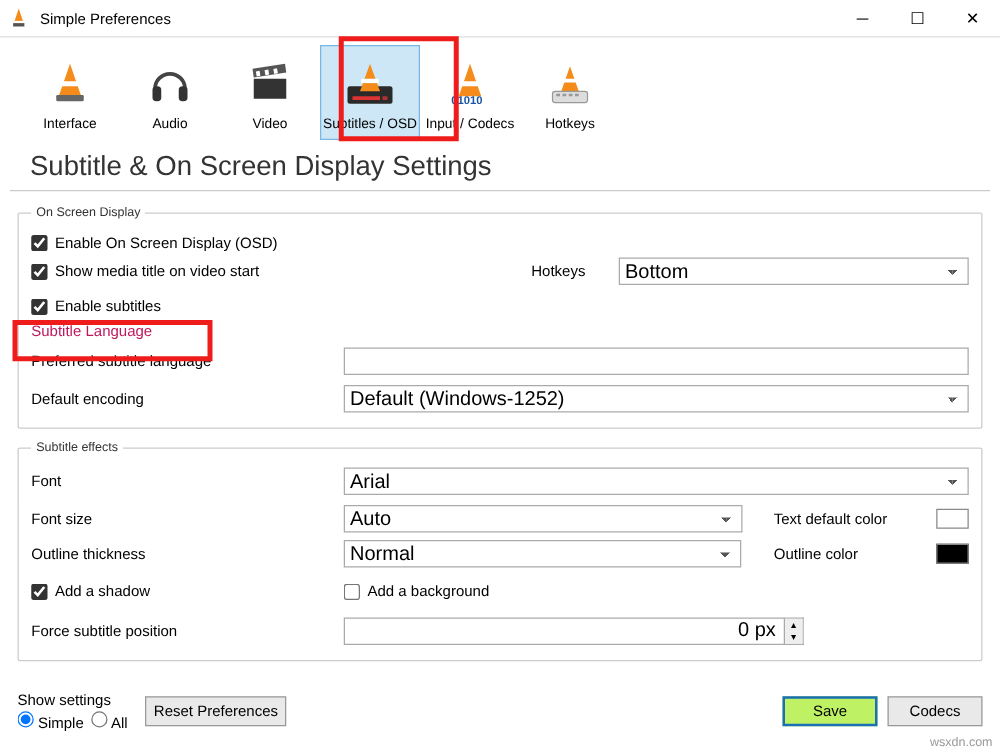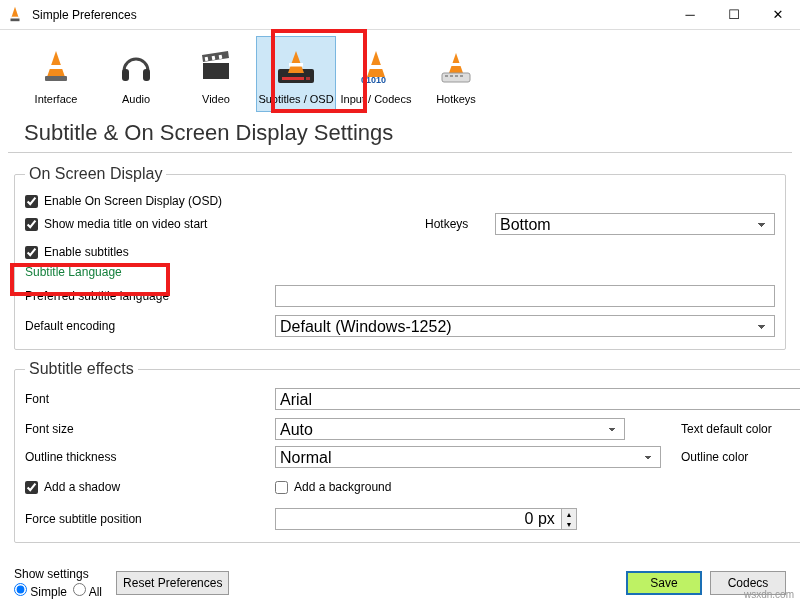--- a/index.html
+++ b/index.html
@@ -9,33 +9,33 @@
   .titlebar .title { flex: 1; font-size: 12px; }
   .titlebar .wbtn { width: 44px; height: 30px; display: flex; align-items: center; justify-content: center; font-size: 13px; font-family: sans-serif; }
   .toolbar { display: flex; padding: 6px 16px 0 16px; gap: 0; }
   .toolbtn { width: 80px; height: 76px; display: flex; flex-direction: column; align-items: center; justify-content: flex-end; padding: 4px 0 6px 0; border: 1px solid transparent; font-size: 11px; }
   .toolbtn.selected { background: #cde7f7; border: 1px solid #7ab7e0; }
   .toolbtn .tbicon { flex: 1; display: flex; align-items: center; justify-content: center; }
   .highlight-red { position:absolute; border: 4px solid #ef1c1c; pointer-events: none; }
   .heading { font-size: 22px; font-weight: 400; color: #333; padding: 8px 16px 6px 16px; border-bottom: 1px solid #ccc; margin: 0 8px; }
   .content { padding: 6px 14px; }
   fieldset { border: 1px solid #ccc; border-radius: 2px; margin: 6px 0 10px 0; padding: 8px 10px 10px 10px; }
-  legend { font-size: 16px; padding: 0 4px; color: #333; }
+  legend { font-size: 10px; padding: 0 4px; color: #333; }
   .row { display: flex; align-items: center; min-height: 26px; }
   .row label.lbl { width: 250px; }
   .row .ctrl { flex: 1; }
   .checkbox { display: flex; align-items: center; gap: 6px; margin: 3px 0; }
   .checkbox input { margin:0; width:13px; height:13px; accent-color:#333; }
   select, input[type=text] { width: 100%; height: 22px; border: 1px solid #aaa; background: #fff; font-size: 16px; padding: 0 4px; }
   select { appearance: none; background-image: linear-gradient(45deg, transparent 50%, #555 50%), linear-gradient(135deg, #555 50%, transparent 50%); background-position: calc(100% - 12px) 9px, calc(100% - 8px) 9px; background-size: 4px 4px, 4px 4px; background-repeat: no-repeat; padding-right: 20px; }
   .twocol { display: flex; align-items: center; gap: 20px; }
   .twocol .left { flex: 1; display:flex; align-items:center; }
   .twocol .left .lbl { width: 250px; }
   .swatch { width: 26px; height: 16px; border: 1px solid #888; display:inline-block; }
-  .spinwrap { display:flex; width: 302px; }
+  .spinwrap { display:flex; width: 368px; }
   .spinwrap input { text-align: right; padding-right: 6px; }
   .spinbtns { display:flex; flex-direction: column; width: 16px; border:1px solid #aaa; border-left:none;}
   .spinbtns div { flex:1; font-size:7px; display:flex; align-items:center; justify-content:center; background:#eee; line-height:1; user-select:none;}
   .bottombar { position: relative; padding: 8px 14px 10px 14px; display:flex; align-items:center; gap: 14px; }
   .bottombar .right { margin-left:auto; display:flex; gap:8px;}
   .btn { min-width: 76px; height: 24px; border:1px solid #999; background:#e9e9e9; font-size:12px; display:flex; align-items:center; justify-content:center; }
   .btn.primary { border: 2px solid #1a6fb5; background:#bef264; }
   .radiogrp { display:flex; gap: 6px; align-items:center;}
   .radiogrp input { margin:0; }
   .watermark { position:absolute; right:6px; bottom:2px; font-size:10px; color:#999; }
@@ -145,50 +145,50 @@
         <input type="checkbox" checked="" style="">
         <span>Show media title on video start</span>
       </div>
       <span style="width:70px">Hotkeys</span>
       <select class="ctrl"><option>Bottom</option></select>
     </div>
     <div class="checkbox" style="margin-top:8px">
       <input type="checkbox" checked="" style="">
       <span>Enable subtitles</span>
     </div>
-    <div style="margin-top:6px;color:#15803d">Subtitle Language</div>
+    <div style="margin-top:6px;color:#be185d">Subtitle Language</div>
     <div class="row" style="margin-top:4px">
       <label class="lbl">Preferred subtitle language</label>
       <input type="text" class="ctrl" value="" style="">
     </div>
     <div class="row" style="margin-top:4px">
       <label class="lbl">Default encoding</label>
       <select class="ctrl"><option>Default (Windows-1252)</option></select>
     </div>
     <div class="highlight-red" style="left:-5px; top:80px; width:160px; height:33px;"></div>
   </fieldset>
 
   <fieldset>
     <legend>Subtitle effects</legend>
     <div class="row">
       <label class="lbl">Font</label>
       <select class="ctrl"><option>Arial</option></select>
     </div>
     <div class="twocol" style="margin-top:6px">
       <div class="left">
         <label class="lbl">Font size</label>
-        <select style="width:350px"><option>Auto</option></select>
+        <select style="width:319px"><option>Auto</option></select>
       </div>
       <span style="width:110px">Text default color</span>
       <span class="swatch" style="background:#ffffff"></span>
     </div>
     <div class="twocol" style="margin-top:6px">
       <div class="left">
         <label class="lbl">Outline thickness</label>
-        <select style="width:386px"><option>Normal</option></select>
+        <select style="width:318px"><option>Normal</option></select>
       </div>
       <span style="width:110px">Outline color</span>
       <span class="swatch" style="background:#000000"></span>
     </div>
     <div class="row" style="margin-top:6px">
       <div style="width:250px" class="checkbox">
         <input type="checkbox" checked="" style="">
         <span>Add a shadow</span>
       </div>
       <div class="checkbox">

